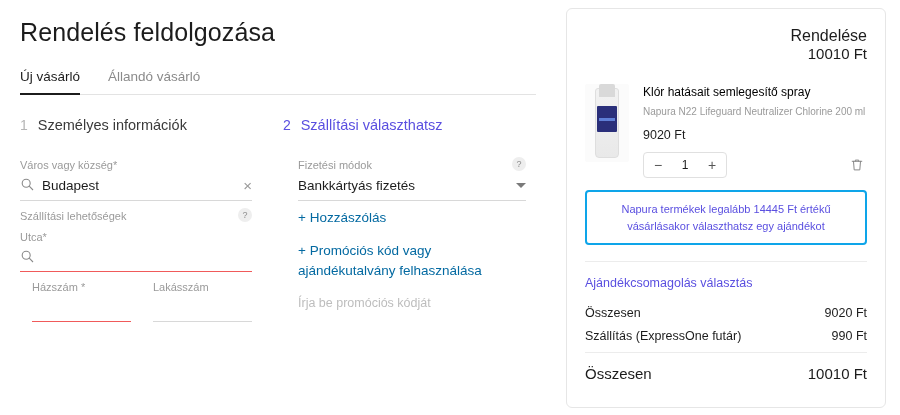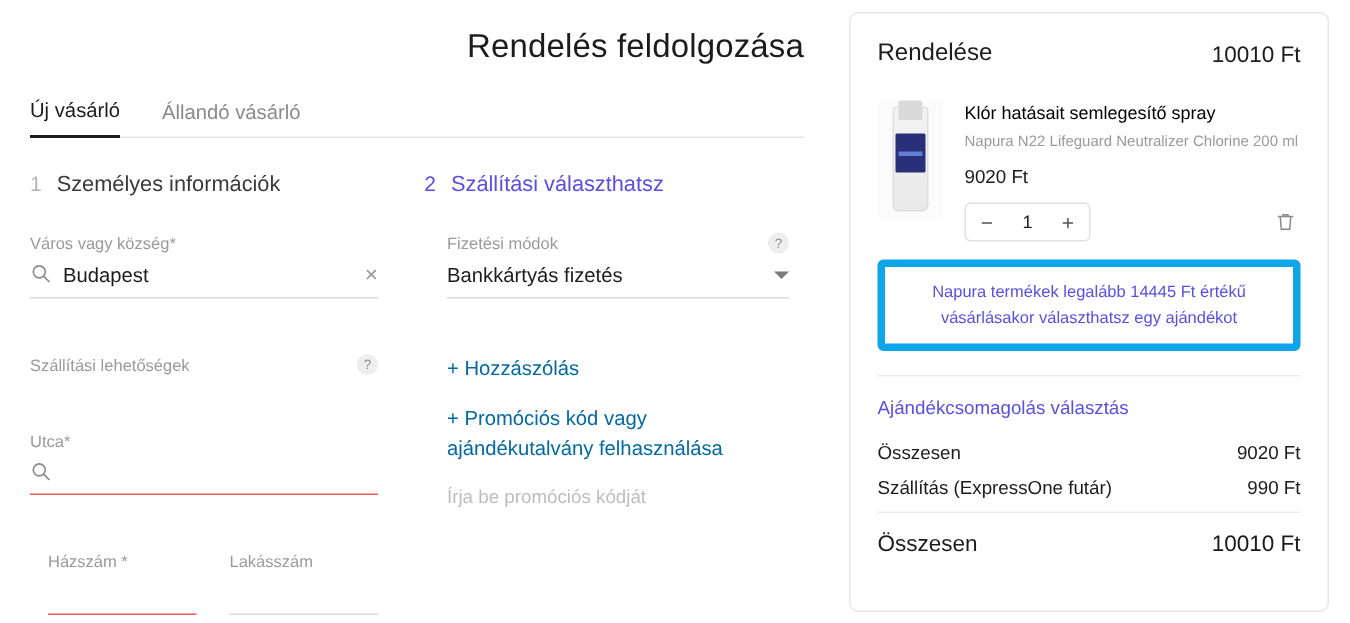--- a/index.html
+++ b/index.html
@@ -18,33 +18,31 @@
   }
 
   
   .checkout {
     position: absolute;
     left: 0; top: 0;
     width: 556px; height: 415px;
     padding: 14px 20px 0 20px;
   }
   .page-title {
-    font-size: 22px;
+    font-size: 25px;
     font-weight: 400;
     color: #1c1c1c;
     margin: 4px 0 22px 0;
     letter-spacing: .1px;
-    text-align: right;
   }
   .tabs {
     display: flex;
     gap: 28px;
     border-bottom: 1px solid #e3e3e3;
     margin-bottom: 22px;
-    align-items: center;
   }
   .tab {
     font-size: 13.5px;
     padding-bottom: 9px;
     color: #8a8a8a;
     cursor: pointer;
     position: relative;
   }
   .tab.active {
     color: #1c1c1c;
@@ -70,21 +68,21 @@
   .step.active .lbl { color: #5a4fe0; }
   .step-gap { width: 96px; }
 
   .cols {
     display: flex;
     gap: 46px;
   }
   .col-left { width: 232px; }
   .col-right { width: 228px; }
 
-  .field { margin-bottom: 39px; position: relative; }
+  .field { margin-bottom: 9px; position: relative; }
   .field-label {
     font-size: 11px;
     color: #9a9a9a;
     margin-bottom: 7px;
     display: block;
   }
   .input-line {
     position: relative;
     border-bottom: 1px solid #d8d8d8;
     padding: 0 0 7px 0;
@@ -167,20 +165,21 @@
     background: #ffffff;
     border: 1px solid #e6e6e6;
     border-radius: 6px;
     padding: 18px 18px 16px 18px;
   }
   .sum-head {
     display: flex;
     justify-content: space-between;
     align-items: flex-end;
     margin-bottom: 22px;
+    flex-direction: column;
   }
   .sum-head .t { font-size: 16px; color: #1c1c1c; }
   .sum-head .v { font-size: 15px; color: #1c1c1c; }
 
   .prod {
     display: flex;
     gap: 14px;
     margin-bottom: 12px;
   }
   .prod-img {
@@ -260,21 +259,21 @@
     text-align: center;
     font-size: 12px;
     color: #1c1c1c;
   }
   .trash {
     width: 16px; height: 16px;
     cursor: pointer;
     margin-right: 2px;
   }
   .gift-note {
-    border: 5px solid #0ea5e9;
+    border: 2px solid #0ea5e9;
     border-radius: 4px;
     padding: 9px 10px;
     font-size: 11px;
     line-height: 1.5;
     color: #5a4fe0;
     text-align: center;
     margin: 12px 0 16px 0;
   }
   .divider { height: 1px; background: #ececec; margin: 0 0 14px 0; }
   .giftwrap {

